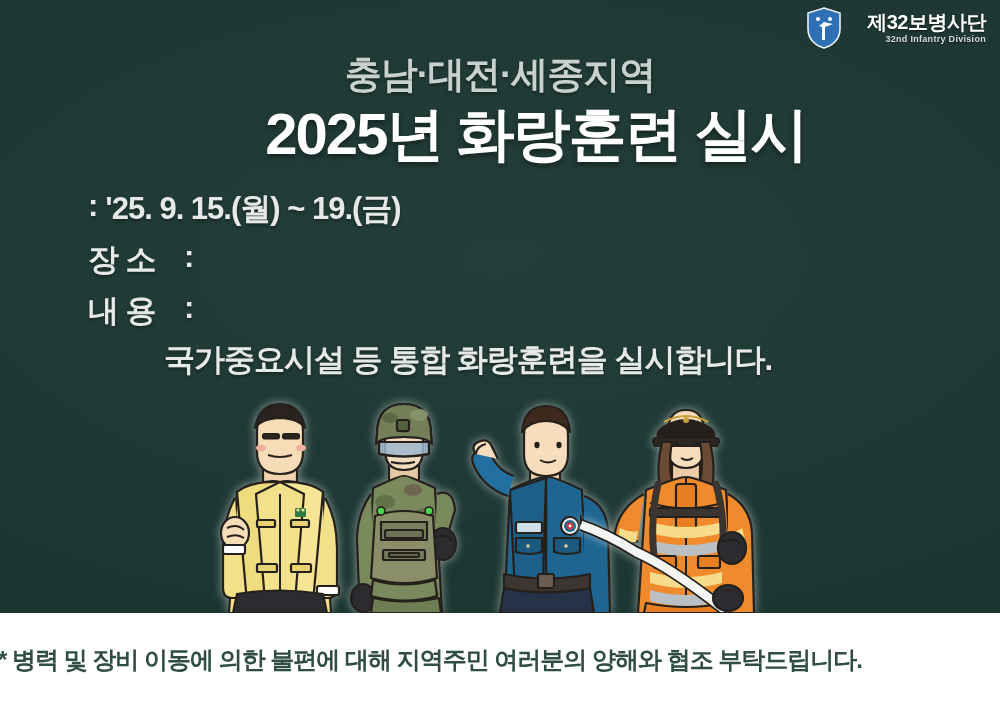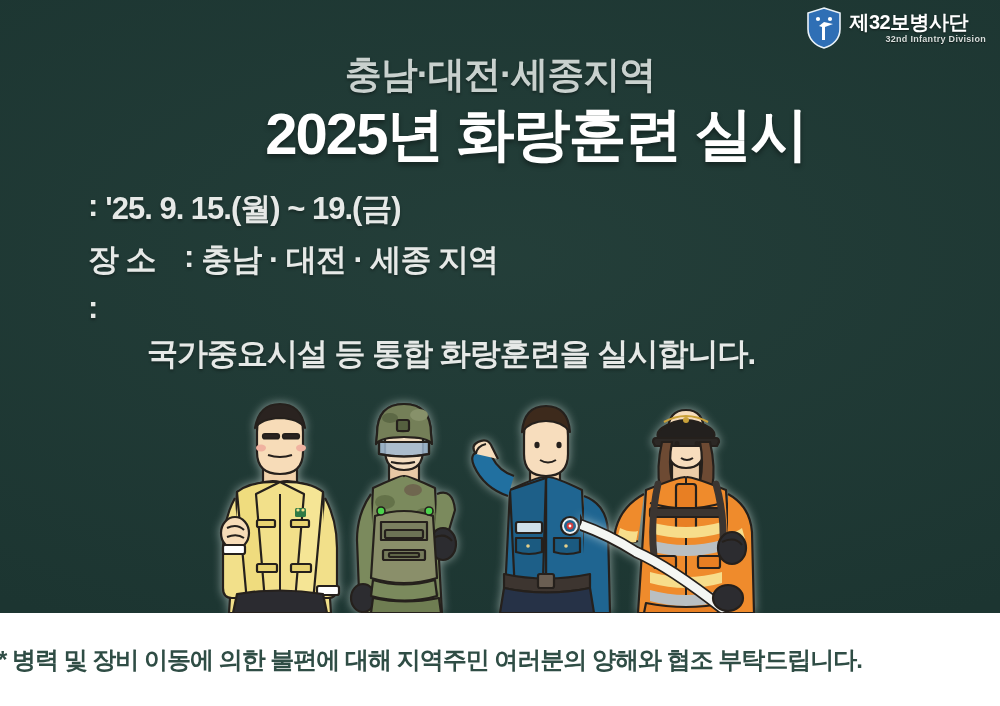--- a/index.html
+++ b/index.html
@@ -30,20 +30,21 @@
   .logo{
     position:absolute;right:14px;top:7px;
     display:flex;align-items:center;gap:7px;
   }
   .logo-shield{width:36px;height:42px;display:block;}
   .logo-text{display:flex;flex-direction:column;line-height:1;}
   .logo-kr{
     font-size:20px;font-weight:bold;color:#ffffff;
     letter-spacing:-0.5px;
     text-shadow:0 1px 2px rgba(0,0,0,.5);
+    text-align:right;
   }
   .logo-en{
     font-size:9px;font-weight:bold;color:#d9dedc;
     letter-spacing:.3px;margin-top:3px;
     text-shadow:0 1px 1px rgba(0,0,0,.5);
     margin-left:36px;
   }
   
   .subtitle{
     position:absolute;left:0;top:50px;width:1000px;
@@ -69,21 +70,21 @@
     margin-bottom:9px;
     font-size:31px;font-weight:bold;
     color:#e6e9e7;letter-spacing:-1px;
     text-shadow:0 2px 3px rgba(0,0,0,.32);
     white-space:nowrap;
   }
   .info-label{min-width:96px;display:inline-block;}
   .info-colon{padding:0 8px 0 0;}
   .info-value{}
   .info-cont{
-    margin-left:59px;margin-top:-2px;align-items:flex-end;
+    margin-left:76px;margin-top:-2px;align-items:flex-end;
   }
   
   .chars{
     position:absolute;left:0;bottom:0;width:1000px;height:215px;
   }
   .char{position:absolute;bottom:0;}
   .glow{filter:drop-shadow(0 0 5px rgba(235,245,242,.55));}
   
   .footer{
     position:absolute;left:0;top:613px;width:860px;height:93px;
@@ -123,23 +124,23 @@
     <div class="title">2025년 화랑훈련 실시</div>
 
     <div class="info">
       <div class="info-row">
         <span class="info-colon">:</span>
         <span class="info-value">'25. 9. 15.(월) ~ 19.(금)</span>
       </div>
       <div class="info-row">
         <span class="info-label">장 소</span>
         <span class="info-colon">:</span>
-        <span class="info-value">충남 · 대전 · 세종 지역</span>
       </div>
       <div class="info-row">
+        <span class="info-label">내 용</span>
         <span class="info-colon">:</span>
       </div>
       <div class="info-row info-cont">
         <span class="info-value">국가중요시설 등 통합 화랑훈련을 실시합니다.</span>
       </div>
     </div>
 
     <div class="chars">
 
       <svg class="char glow" style="left:205px;" width="150" height="215" viewBox="0 0 150 215">

